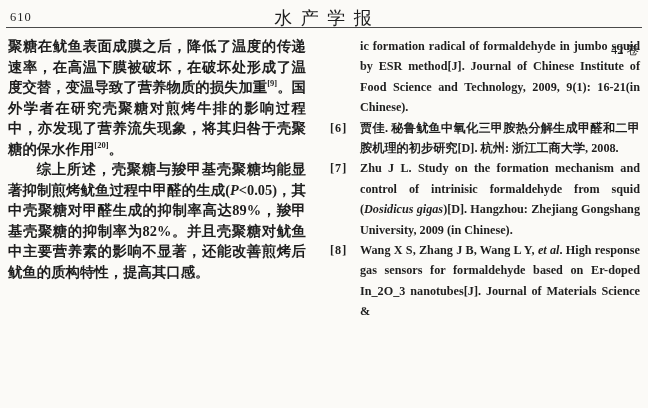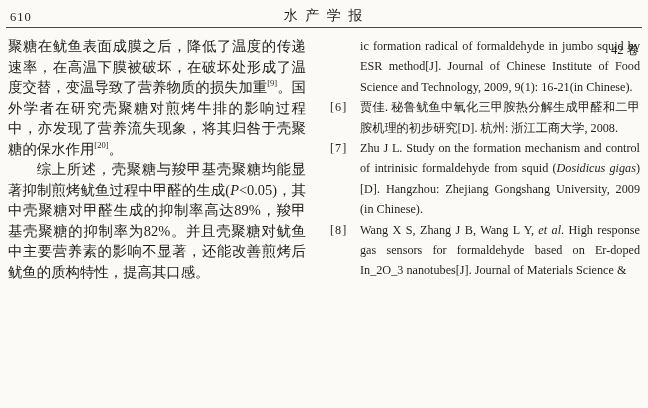--- a/index.html
+++ b/index.html
@@ -21,35 +21,36 @@
   .running-head {
     position: relative;
     height: 27px;
     padding: 9px 10px 0 10px;
     font-size: 12.5px;
     line-height: 1;
   }
   .page-number { position: absolute; left: 10px; top: 11px; letter-spacing: 1px; }
   .journal-title {
     position: absolute; left: 50%; top: 9px; transform: translateX(-50%);
-    font-size: 14px; letter-spacing: 2px; white-space: nowrap;
+    font-size: 18px; letter-spacing: 2px; white-space: nowrap;
   }
   .volume-label { position: absolute; right: 9px; top: 29px; margin-top: 15px; }
   .header-rule {
     margin: 0 6px;
     border: none;
     border-top: 1.8px solid var(--rule);
     height: 0;
   }
 
   
   .content {
     display: flex;
     padding: 8px 8px 0 8px;
     gap: 24px;
+    font-weight: bold;
   }
   .left-column {
     width: 298px;
     flex: none;
     font-size: 14.4px;
     line-height: 20.5px;
     text-align: justify;
     text-justify: inter-character;
   }
   .left-column p { margin: 0; }

